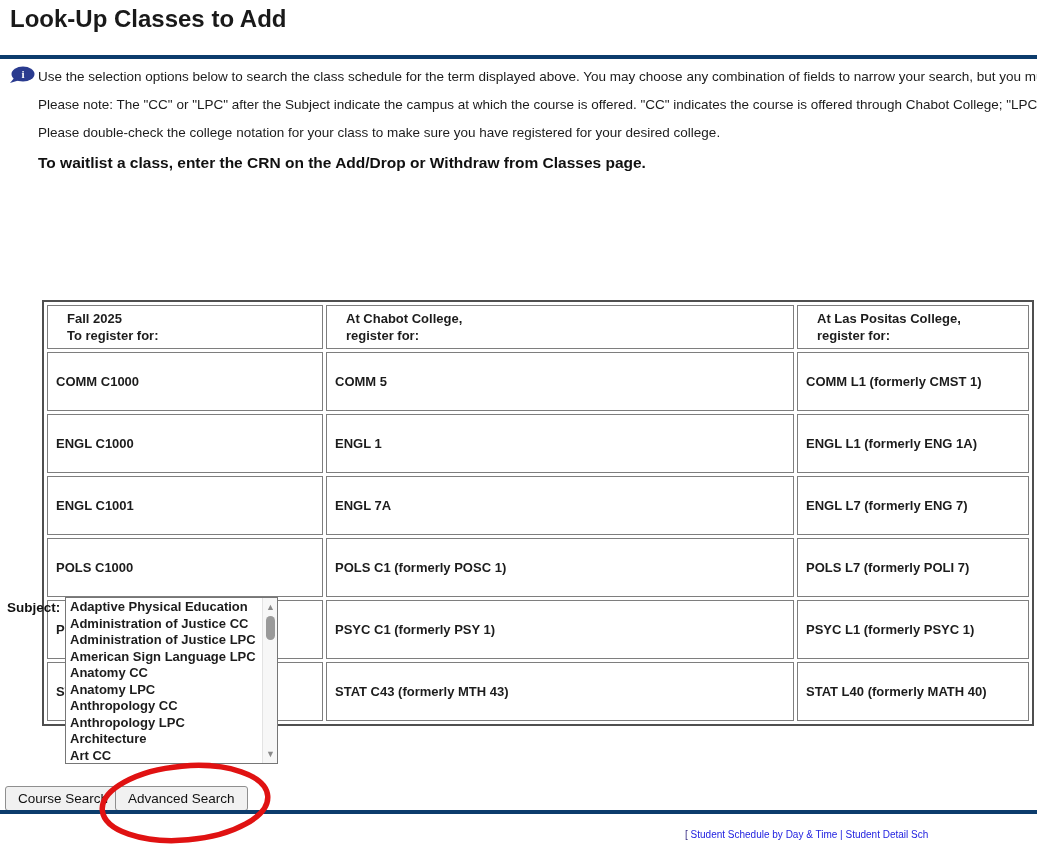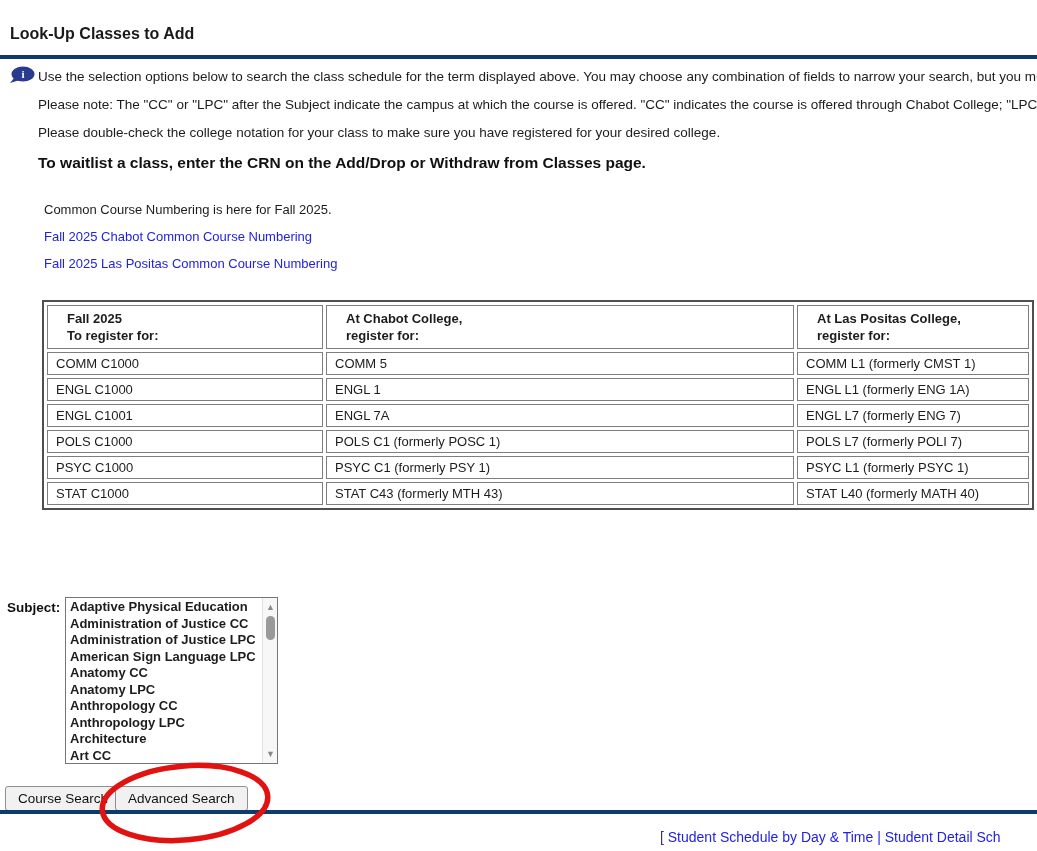--- a/index.html
+++ b/index.html
@@ -3,22 +3,22 @@
 <meta charset="utf-8">
 <style>
   html,body{margin:0;padding:0;background:#fff;}
   body{
     width:1037px;height:851px;overflow:hidden;position:relative;
     font-family:"Liberation Sans","DejaVu Sans",sans-serif;color:#1c1c1c;
   }
   #app{position:absolute;inset:0;width:1037px;height:851px;}
 
   .page-title{
-    position:absolute;left:10px;top:25px;margin:0;
-    font-size:16px;font-weight:600;color:#191919;
+    position:absolute;left:10px;top:5px;margin:0;
+    font-size:24px;font-weight:600;color:#191919;
   }
   .hr-navy{position:absolute;left:0;width:1037px;height:4px;background:#0c3c6c;}
   .hr-top{top:55px;}
   .hr-bottom{top:810px;}
 
   .info-icon{position:absolute;left:8px;top:66px;}
 
   .info-block{position:absolute;left:38px;top:68px;width:1010px;}
   .info-line{font-size:13.5px;line-height:17px;margin:0 0 11px 0;white-space:nowrap;}
   .waitlist-heading{font-size:15.5px;font-weight:bold;margin:13px 0 0 0;color:#111;white-space:nowrap;}
@@ -31,21 +31,21 @@
   table.crosswalk{
     position:absolute;left:42px;top:300px;width:992px;
     border-collapse:separate;border-spacing:3px;
     border:2px solid #4f4f4f;background:#fff;table-layout:fixed;
   }
   table.crosswalk th,table.crosswalk td{
     border:1px solid #7e7e7e;background:#fff;text-align:left;
     font-size:13px;color:#1c1c1c;vertical-align:top;
   }
   table.crosswalk th{font-weight:bold;padding:4px 19px;line-height:17px;}
-  table.crosswalk td{padding:2px 8px;line-height:17px;white-space:nowrap;overflow:hidden;}
+  table.crosswalk td{padding:20px 8px;line-height:17px;white-space:nowrap;overflow:hidden;font-weight:bold;}
   .col1{width:276px;} .col2{width:468px;}
 
   .subject-label{
     position:absolute;left:7px;top:600px;font-size:13.5px;font-weight:bold;color:#111;
   }
   .listbox{
     position:absolute;left:65px;top:597px;width:213px;height:167px;
     border:1px solid #767676;background:#fff;box-sizing:border-box;overflow:hidden;
   }
   .listbox .options{position:absolute;left:0;top:1px;right:16px;}
@@ -70,21 +70,21 @@
     position:absolute;top:786px;height:25px;
     background:#f1f1f1;border:1px solid #8f8f8f;border-radius:3px;
     font-family:inherit;font-size:13.5px;color:#111;padding:0 12px;cursor:pointer;
   }
   #btn-course{left:5px;}
   #btn-advanced{left:115px;}
 
   .annotation-svg{position:absolute;left:92px;top:752px;pointer-events:none;}
 
   .footer-links{
-    position:absolute;left:660px;top:829px;white-space:nowrap;font-size:14px;
+    position:absolute;left:685px;top:829px;white-space:nowrap;font-size:10px;
   }
   .footer-bracket{color:#3a2f86;}
   .footer-sep{color:#2222e0;}
 </style>
 </head>
 <body>
 
 <div id="app">
 
   <h1 class="page-title">Look-Up Classes to Add</h1>
@@ -99,25 +99,20 @@
     </svg>
   </span>
 
   <div class="info-block">
     <p class="info-line">Use the selection options below to search the class schedule for the term displayed above. You may choose any combination of fields to narrow your search, but you must</p>
     <p class="info-line">Please note: The "CC" or "LPC" after the Subject indicate the campus at which the course is offered. "CC" indicates the course is offered through Chabot College; "LPC" indi</p>
     <p class="info-line">Please double-check the college notation for your class to make sure you have registered for your desired college.</p>
     <p class="waitlist-heading">To waitlist a class, enter the CRN on the Add/Drop or Withdraw from Classes page.</p>
   </div>
 
-  <div class="ccn-block">
-    <p class="ccn-intro">Common Course Numbering is here for Fall 2025.</p>
-    <a class="link ccn-link">Fall 2025 Chabot Common Course Numbering</a>
-    <a class="link ccn-link">Fall 2025 Las Positas Common Course Numbering</a>
-  </div>
 
   <table class="crosswalk">
     <colgroup>
         <col class="col1">
         <col class="col2">
         <col>
       </colgroup>
     <thead>
       <tr>
         <th>

